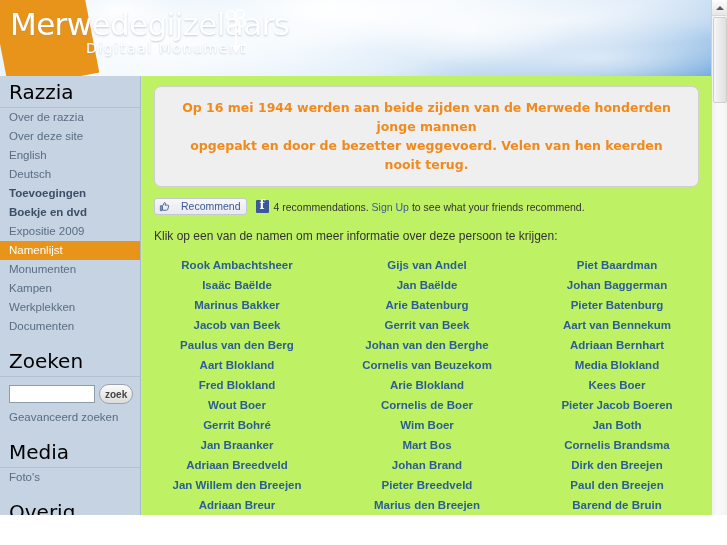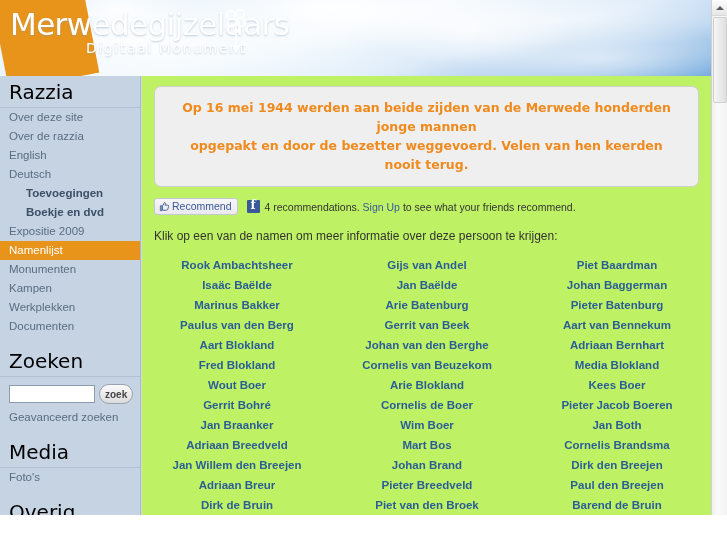--- a/index.html
+++ b/index.html
@@ -89,21 +89,21 @@
   .side-head.spaced { margin-top: 9px; }
   .side-item {
     position: relative;
     font-size: 11.5px;
     color: #5a6d82;
     padding: 3px 0 3px 9px;
     line-height: 13px;
     cursor: pointer;
     white-space: nowrap;
   }
-  .side-item.bold { font-weight: bold; color: #3c4f66; margin-left: 17px; }
+  .side-item.bold { font-weight: bold; color: #3c4f66; }
   .side-item.active {
     background: #e8941a;
     color: #ffffff;
     font-weight: normal;
   }
   .side-item.active .arrow {
     position: absolute; right: -10px; top: 0;
     width: 0; height: 0;
     border-top: 9.5px solid transparent;
     border-bottom: 9.5px solid transparent;
@@ -160,21 +160,21 @@
     font-weight: bold;
     font-size: 12.5px;
     line-height: 19px;
     font-family: "DejaVu Sans", sans-serif;
   }
   #fb-bar {
     margin: 11px 0 0 12px;
     display: flex; align-items: center;
   }
   #fb-recommend {
-    display: flex; align-items: center; gap: 2px;
+    display: flex; align-items: center; gap: 11px;
     background: linear-gradient(#f7f7f9, #e9e9ee);
     border: 1px solid #c3c9d4;
     border-radius: 3px;
     padding: 1px 5px 2px 4px;
     cursor: pointer;
   }
   #fb-recommend-label {
     font-size: 10.5px; color: #3b5998; font-weight: normal;
   }
   #fb-icon-box {
@@ -269,22 +269,22 @@
           <path d="M16 40 C 22 34, 26 36, 27 40"></path>
         </g>
         <path d="M16 44 L12 38 L20 38 Z" fill="#ffffff"></path>
       </svg>
     </div>
   </div>
 
   <div id="sidebar">
 
     <div class="side-head">Razzia</div>
+    <div class="side-item">Over de razzia</div>
     <div class="side-item">Over deze site</div>
-    <div class="side-item">Over de razzia</div>
     <div class="side-item">English</div>
     <div class="side-item">Deutsch</div>
     <div class="side-item bold">Toevoegingen</div>
     <div class="side-item bold">Boekje en dvd</div>
     <div class="side-item">Expositie 2009</div>
     <div class="side-item active">
       <span>Namenlijst</span>
       <span class="arrow"></span>
     </div>
     <div class="side-item">Monumenten</div>
@@ -332,20 +332,21 @@
       </div>
     </div>
 
     <div id="instruction">Klik op een van de namen om meer informatie over deze persoon te krijgen:</div>
 
     <div id="names">
       <div class="name-col">
         <div class="name">Rook Ambachtsheer</div>
         <div class="name">Isaäc Baëlde</div>
         <div class="name">Marinus Bakker</div>
+        <div class="name">Jacob van Beek</div>
         <div class="name">Paulus van den Berg</div>
         <div class="name">Aart Blokland</div>
         <div class="name">Fred Blokland</div>
         <div class="name">Wout Boer</div>
         <div class="name">Gerrit Bohré</div>
         <div class="name">Jan Braanker</div>
         <div class="name">Adriaan Breedveld</div>
         <div class="name">Jan Willem den Breejen</div>
         <div class="name">Adriaan Breur</div>
         <div class="name">Dirk de Bruin</div>
@@ -357,20 +358,21 @@
         <div class="name">Arie Batenburg</div>
         <div class="name">Gerrit van Beek</div>
         <div class="name">Johan van den Berghe</div>
         <div class="name">Cornelis van Beuzekom</div>
         <div class="name">Arie Blokland</div>
         <div class="name">Cornelis de Boer</div>
         <div class="name">Wim Boer</div>
         <div class="name">Mart Bos</div>
         <div class="name">Johan Brand</div>
         <div class="name">Pieter Breedveld</div>
+        <div class="name">Marius den Breejen</div>
         <div class="name">Piet van den Broek</div>
         <div class="name">Gerrit de Bruin</div>
 
       </div>
       <div class="name-col">
         <div class="name">Piet Baardman</div>
         <div class="name">Johan Baggerman</div>
         <div class="name">Pieter Batenburg</div>
         <div class="name">Aart van Bennekum</div>
         <div class="name">Adriaan Bernhart</div>

